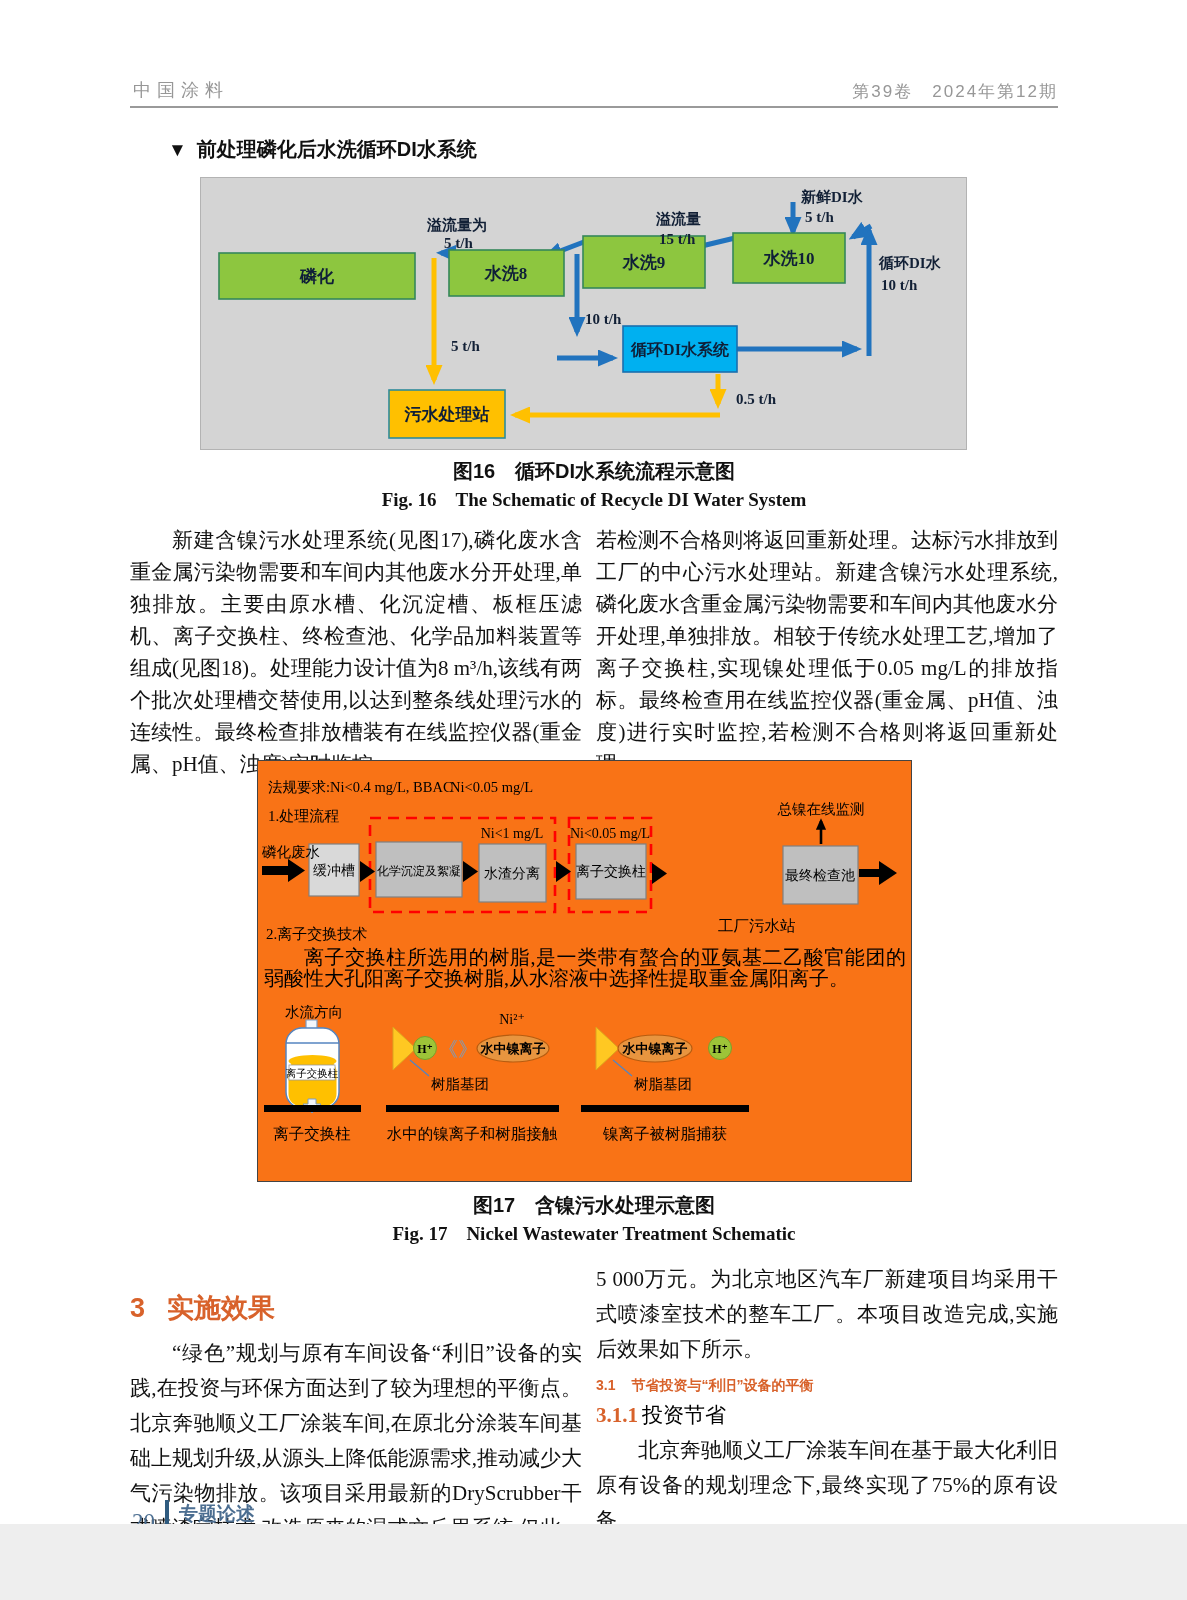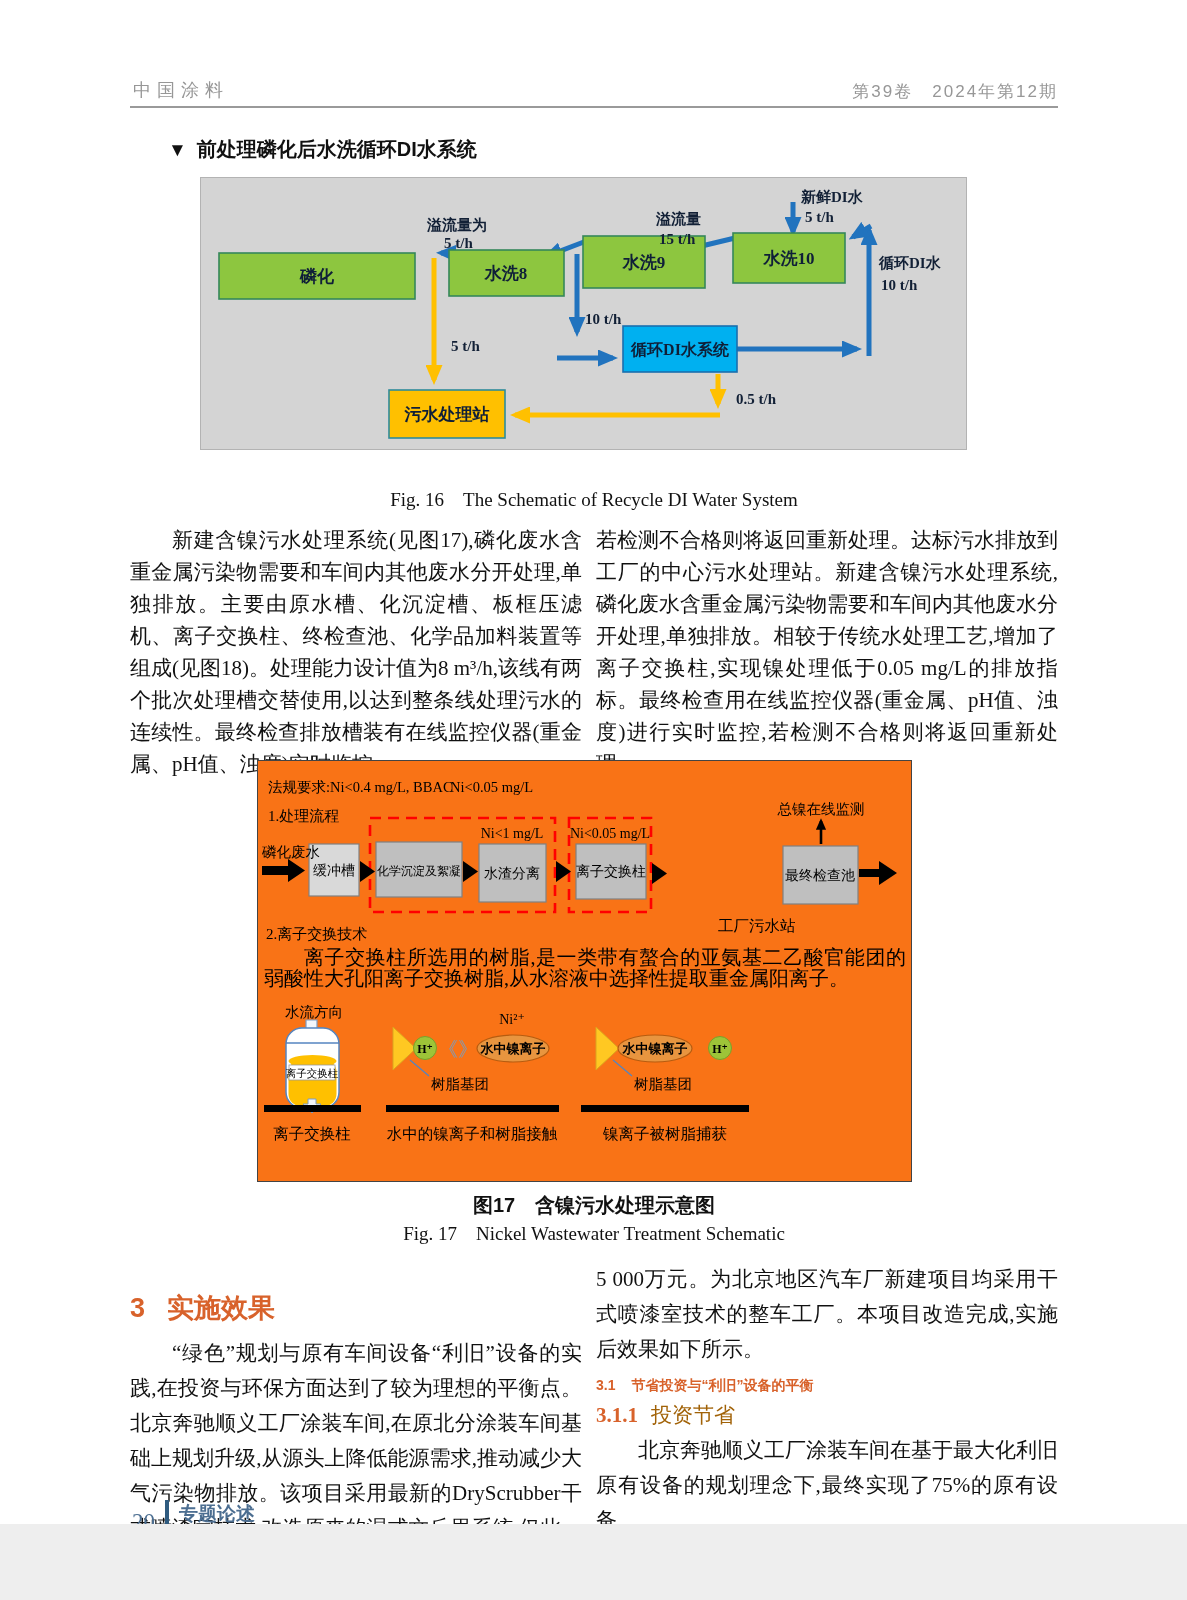--- a/index.html
+++ b/index.html
@@ -15,40 +15,40 @@
   .fig16-title{position:absolute;left:168px;top:136px;font-size:20px;font-weight:bold;
                font-family:"Liberation Sans","DejaVu Sans",sans-serif;}
   .fig16-title .tri{margin-right:10px;font-size:19px;}
   .fig16-wrap{position:absolute;left:200px;top:177px;width:765px;height:271px;background:#d4d4d4;border:1px solid #b3b3b3;}
   text{font-family:"Liberation Serif","DejaVu Serif","DejaVu Sans",serif;}
   .f16-box{stroke-width:1.6;}
   .f16-box-label{font-size:17px;font-weight:600;fill:#0f1f38;text-anchor:middle;}
   .f16-lbl{font-size:15px;font-weight:600;fill:#122036;}
   .cap-zh{position:absolute;left:130px;width:928px;text-align:center;font-size:20px;font-weight:bold;
           font-family:"Liberation Sans","DejaVu Sans",sans-serif;}
-  .cap-en{position:absolute;left:130px;width:928px;text-align:center;font-size:19px;font-weight:normal;}
+  .cap-en{position:absolute;left:130px;width:928px;text-align:center;font-size:19px;font-weight:bold;}
   
   .bodytext{position:absolute;font-size:21px;line-height:32px;text-align:justify;}
   .indent{text-indent:2em;}
   
   .fig17-wrap{position:absolute;left:257px;top:760px;width:653px;height:420px;background:#f97316;border:1.5px solid #444;}
   .f17-small{font-size:15px;fill:#000;}
   .f17-box-label{font-size:14px;font-weight:500;fill:#000;text-anchor:middle;}
   .f17-ni{font-size:14px;fill:#000;text-anchor:middle;}
   .f17-cap{font-size:15.5px;fill:#000;text-anchor:middle;}
   .f17-desc{font-size:20px;line-height:21px;text-indent:2em;color:#000;text-align:justify;
             font-family:"Liberation Serif","DejaVu Serif","DejaVu Sans",serif;}
   
   .h2{font-family:"Liberation Sans","DejaVu Sans",sans-serif;font-weight:bold;font-size:27px;color:#D8622B;margin-top:38px;}
   .h2 .h2t{margin-left:22px;}
   .h3{font-family:Liberation Sans, sans-serif;font-weight:bold;font-size:14px;color:#D8622B;margin:10px 0 4px 0;}
   .h3 .h3t{margin-left:16px;}
   .h4{font-size:21px;margin:6px 0 4px 0;}
   .h4 .num{color:#D8622B;font-weight:bold;font-family:Liberation Serif, serif;margin-top:38px;}
-  .h4 .h4t{margin-left:13px;color:#a16207;}
+  .h4 .h4t{margin-left:4px;color:#000000;}
   .sec-para{font-size:21px;line-height:35px;text-align:justify;margin:10px 0 0 0;}
   
   .footer{position:absolute;left:132px;top:1500px;display:flex;align-items:center;}
   .footer .pagenum{font-size:23px;color:#4C6E91;margin-right:10px;}
   .footer .bar{width:4px;height:44px;background:#2F5B7F;margin-right:10px;}
   .footer .col-zh{font-size:19px;font-weight:bold;color:#4C6E91;font-family:"Liberation Sans","DejaVu Sans",sans-serif;line-height:22px;}
   .footer .col-en{font-size:12px;color:#8b5cf6;line-height:16px;}
 </style>
 </head>
 <body>
@@ -111,20 +111,21 @@
         <text class="f16-lbl" x="600" y="24">新鲜DI水</text>
         <text class="f16-lbl" x="604" y="44">5 t/h</text>
         <text class="f16-lbl" x="678" y="90">循环DI水</text>
         <text class="f16-lbl" x="680" y="112">10 t/h</text>
         <text class="f16-lbl" x="384" y="146">10 t/h</text>
         <text class="f16-lbl" x="250" y="173">5 t/h</text>
         <text class="f16-lbl" x="535" y="226">0.5 t/h</text>
       </g>
     </svg>
   </div>
+  <div class="cap-zh" style="top:458px">图16　循环DI水系统流程示意图</div>
   <div class="cap-en" style="top:487px">Fig. 16　The Schematic of Recycle DI Water System</div>
 
   <div class="bodytext indent" style="left:130px;top:524px;width:452px">新建含镍污水处理系统(见图17),磷化废水含重金属污染物需要和车间内其他废水分开处理,单独排放。主要由原水槽、化沉淀槽、板框压滤机、离子交换柱、终检查池、化学品加料装置等组成(见图18)。处理能力设计值为8 m³/h,该线有两个批次处理槽交替使用,以达到整条线处理污水的连续性。最终检查排放槽装有在线监控仪器(重金属、pH值、浊度)实时监控,</div>
   <div class="bodytext" style="left:596px;top:524px;width:462px">若检测不合格则将返回重新处理。达标污水排放到工厂的中心污水处理站。新建含镍污水处理系统,磷化废水含重金属污染物需要和车间内其他废水分开处理,单独排放。相较于传统水处理工艺,增加了离子交换柱,实现镍处理低于0.05 mg/L的排放指标。最终检查用在线监控仪器(重金属、pH值、浊度)进行实时监控,若检测不合格则将返回重新处理。</div>
 
   <div class="fig17-wrap">
     <svg viewBox="0 0 651 418" width="651" height="418">
       <defs>
         <marker id="ak" markerWidth="4.5" markerHeight="4" refX="3.4" refY="2" orient="auto" markerUnits="strokeWidth">
           <path d="M0,0 L4.5,2 L0,4 Z" fill="#000"></path>

